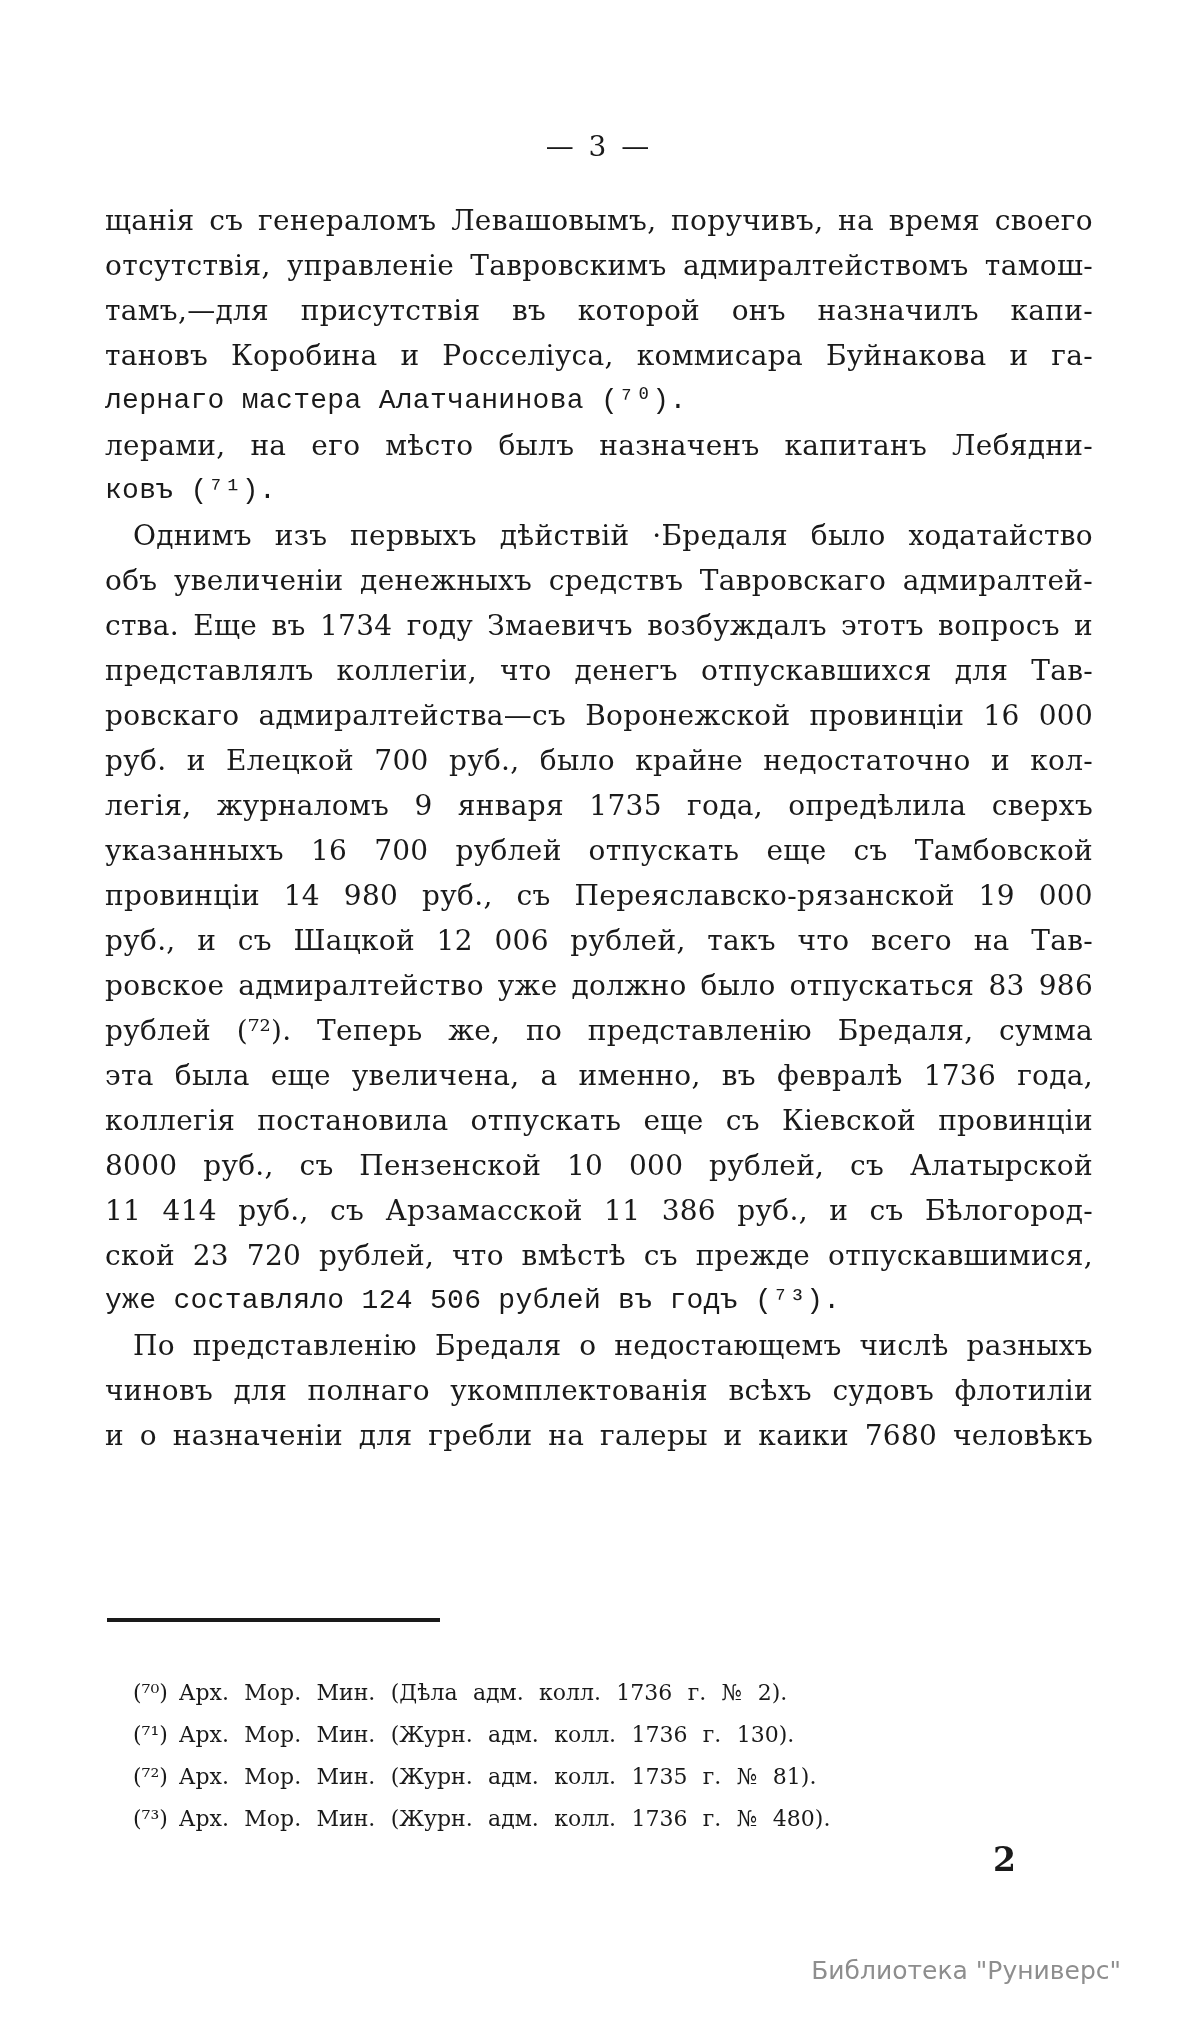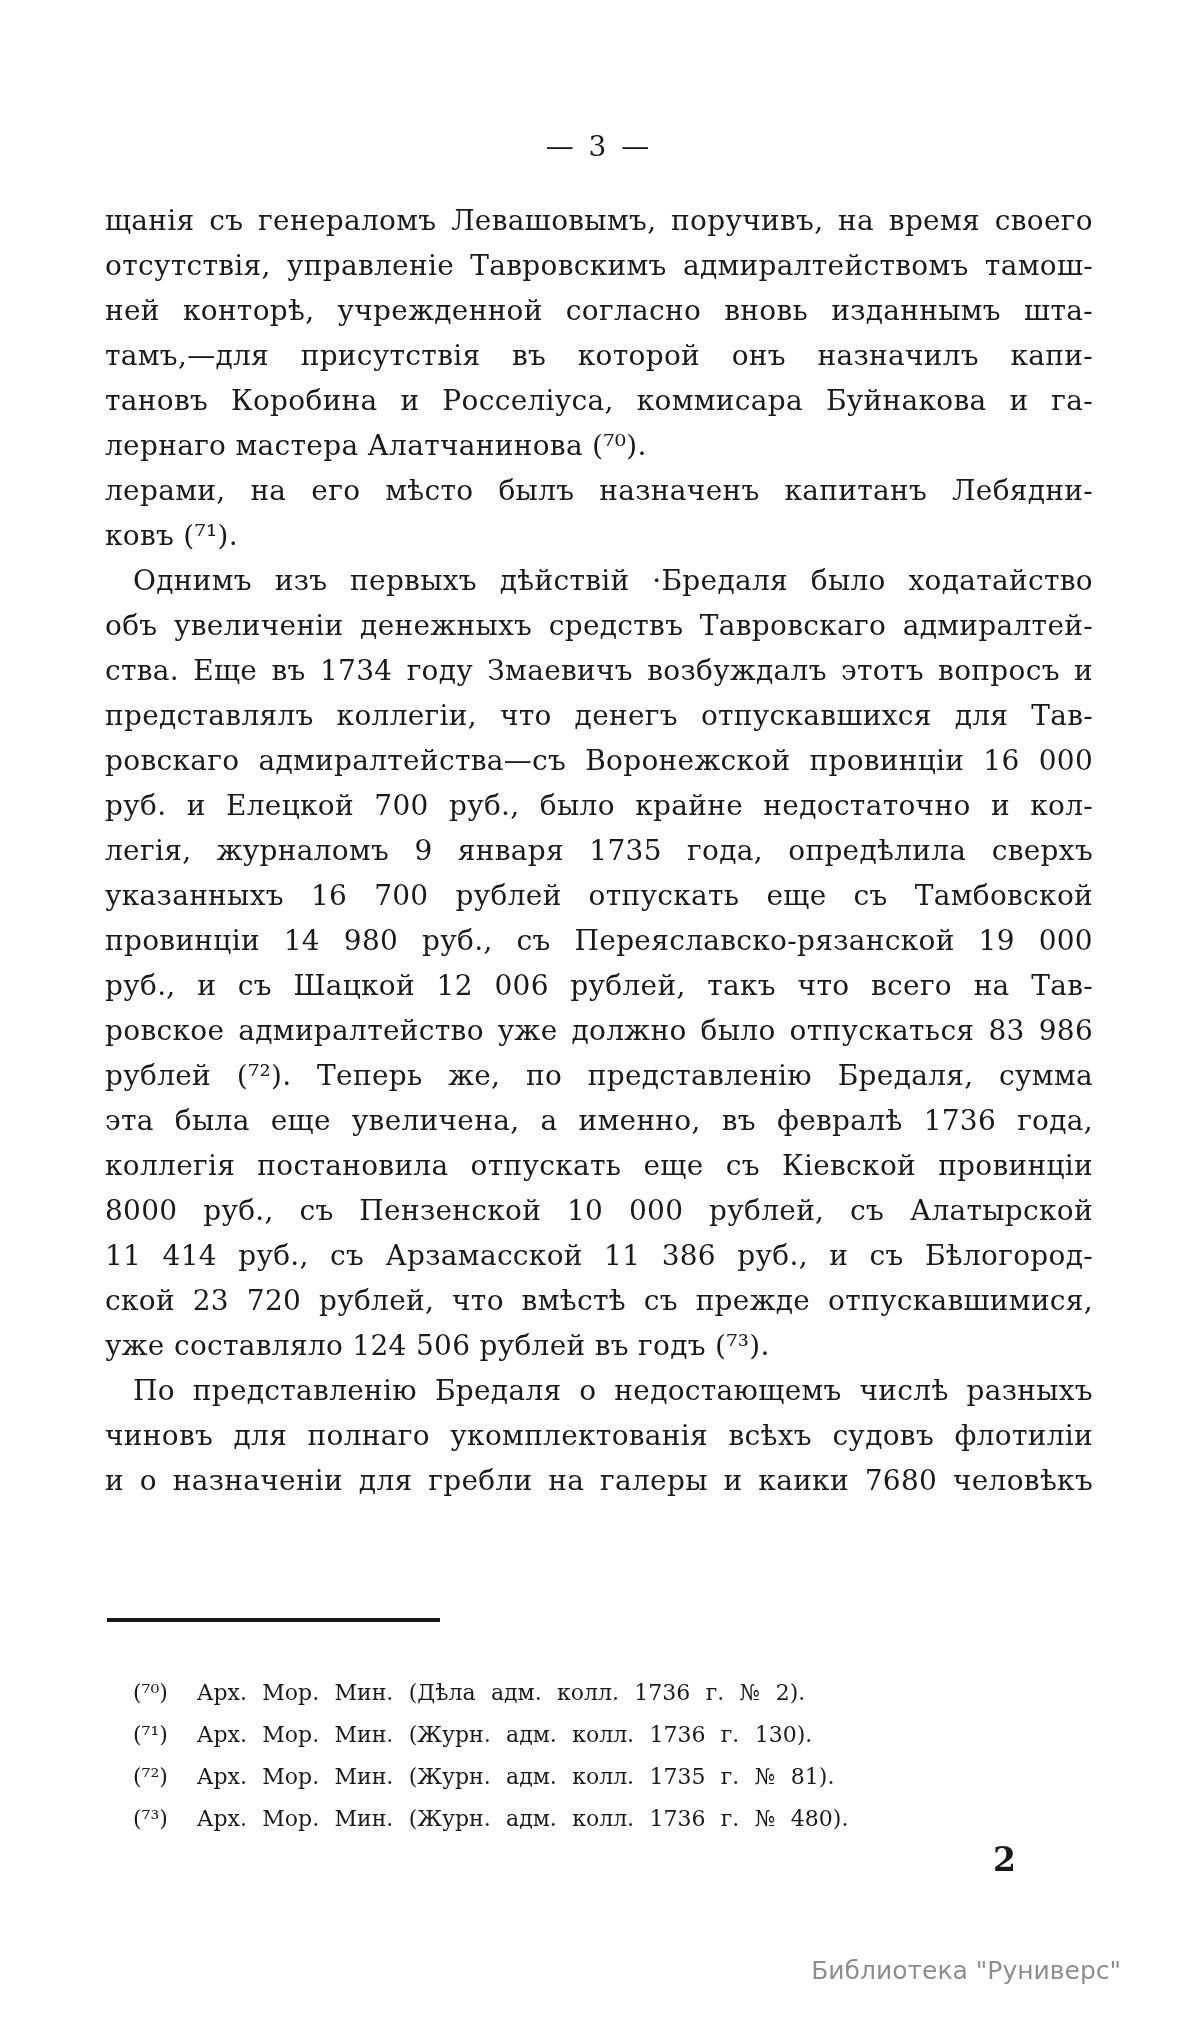--- a/index.html
+++ b/index.html
@@ -31,21 +31,21 @@
     letter-spacing: 0.3px;
   }
   .line {
     height: 45px;
     line-height: 45px;
     text-align: justify;
     text-align-last: justify;
     overflow: hidden;
   }
   .line.indent { text-indent: 28px; }
-  .line.para-end { text-align-last: left; }
+  .line.para-end { text-align-last: left; font-family: Liberation Mono, monospace; }
   .fn-rule {
     position: absolute;
     top: 1618px;
     left: 107px;
     width: 333px;
     height: 4px;
     background: var(--ink, #1a1a1a);
   }
   .footnotes {
     position: absolute;
@@ -53,21 +53,21 @@
     left: 133px;
     width: 900px;
     font-size: 22px;
   }
   .fn-line {
     height: 42px;
     line-height: 42px;
     word-spacing: 0.38em;
     white-space: nowrap;
   }
-  .fn-marker { margin-right: 29px; }
+  .fn-marker { margin-right: 11px; }
   .signature-mark {
     position: absolute;
     top: 1842px;
     left: 993px;
     font-size: 33px;
     font-weight: bold;
     line-height: 36px;
   }
   .watermark {
     position: absolute;
@@ -83,21 +83,20 @@
 <body>
 
 <div class="page">
 
   <div class="page-header">— 3 —</div>
 
   <div class="body-text">
       <div>
         <div class="line">щанія съ генераломъ Левашовымъ, поручивъ, на время своего</div>
         <div class="line">отсутствія, управленіе Тавровскимъ адмиралтействомъ тамош-</div>
-        <div class="line">ней конторѣ, учрежденной согласно вновь изданнымъ шта-</div>
         <div class="line">тамъ,—для присутствія въ которой онъ назначилъ капи-</div>
         <div class="line">тановъ Коробина и Росселіуса, коммисара Буйнакова и га-</div>
         <div class="line para-end">лернаго мастера Алатчанинова (⁷⁰).</div>
       </div>
       <div>
         <div class="line">лерами, на его мѣсто былъ назначенъ капитанъ Лебядни-</div>
         <div class="line para-end">ковъ (⁷¹).</div>
       </div>
       <div>
         <div class="line indent">Однимъ изъ первыхъ дѣйствій ·Бредаля было ходатайство</div>

